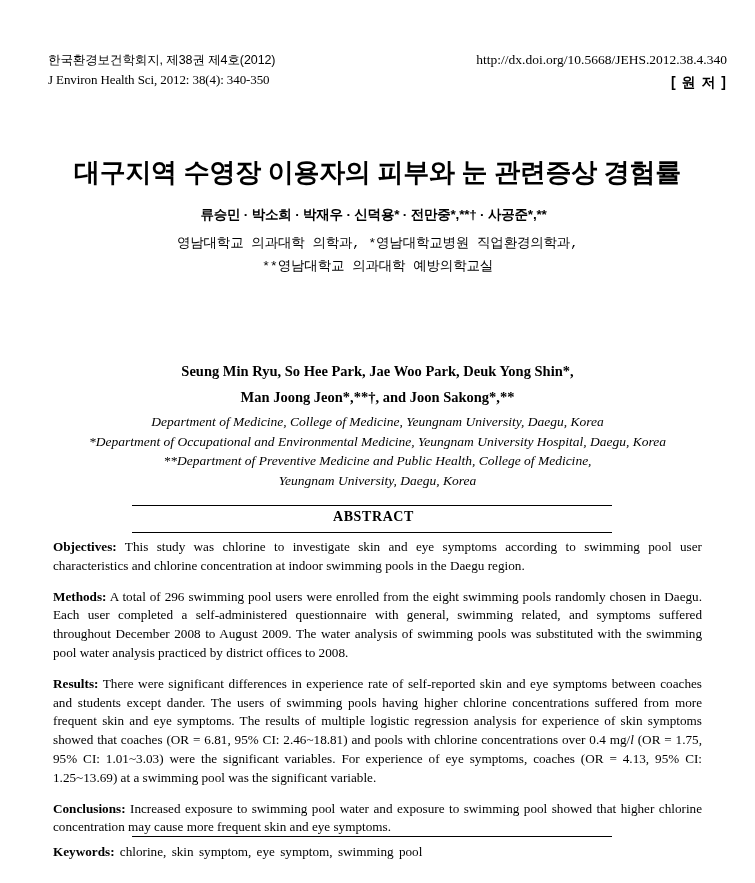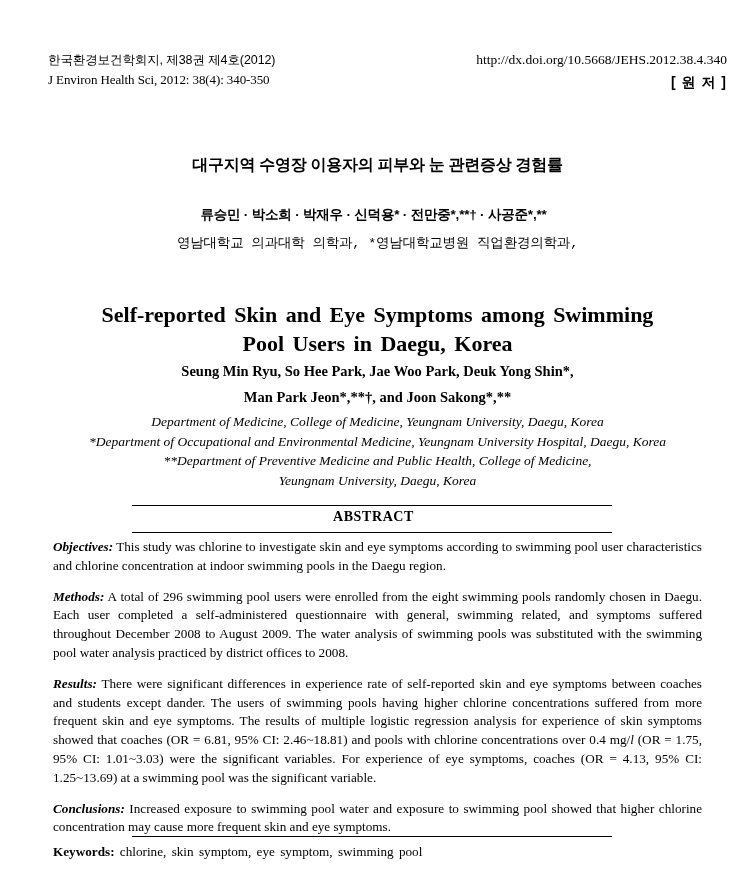--- a/index.html
+++ b/index.html
@@ -68,21 +68,21 @@
 
   
   .kor-title {
     position: absolute;
     left: 0;
     right: 0;
     top: 155px;
     text-align: center;
     font-family: "Liberation Sans", "DejaVu Sans", sans-serif;
     font-weight: bold;
-    font-size: 16px;
+    font-size: 26px;
     letter-spacing: -0.3px;
   }
   .kor-authors {
     position: absolute;
     left: 0;
     right: 8px;
     top: 206px;
     text-align: center;
     font-family: "Liberation Sans", "DejaVu Sans", sans-serif;
     font-weight: bold;
@@ -165,21 +165,20 @@
   .abs-para {
     font-size: 13.2px;
     line-height: 18.8px;
     text-align: justify;
     text-justify: inter-word;
     margin: 0 0 12px 0;
   }
   .abs-para:last-child { margin-bottom: 8px; }
   .abs-label {
     font-weight: bold;
-    font-style: italic;
   }
   .abs-para i { font-style: italic; }
 
   .keywords {
     position: absolute;
     left: 53px;
     right: 53px;
     top: 843px;
     font-size: 13.2px;
     line-height: 18.8px;
@@ -200,29 +199,26 @@
     <div class="masthead-right">
       <span class="doi">http://dx.doi.org/10.5668/JEHS.2012.38.4.340</span>
       <span class="artype">[ 원 저 ]</span>
     </div>
   </div>
 
   <div class="kor-title">대구지역 수영장 이용자의 피부와 눈 관련증상 경험률</div>
   <div class="kor-authors">류승민 · 박소희 · 박재우 · 신덕용* · 전만중*,**† · 사공준*,**</div>
   <div class="kor-affils">
     <div>영남대학교 의과대학 의학과, *영남대학교병원 직업환경의학과,</div>
-  </div>
-
-  <div class="eng-title">
-    <div>Self-reported Skin and Eye Symptoms among Swimming</div>
-    <div>Pool Users in Daegu, Korea</div>
-  </div>
+    <div>**영남대학교 의과대학 예방의학교실</div>
+  </div>
+
   <div class="eng-authors">
     <div>Seung Min Ryu, So Hee Park, Jae Woo Park, Deuk Yong Shin*,</div>
-    <div>Man Park Jeon*,**†, and Joon Sakong*,**</div>
+    <div>Man Joong Jeon*,**†, and Joon Sakong*,**</div>
   </div>
   <div class="eng-affils">
     <div>Department of Medicine, College of Medicine, Yeungnam University, Daegu, Korea</div>
     <div>*Department of Occupational and Environmental Medicine, Yeungnam University Hospital, Daegu, Korea</div>
     <div>**Department of Preventive Medicine and Public Health, College of Medicine,</div>
     <div>Yeungnam University, Daegu, Korea</div>
   </div>
 
   <div class="rule rule-top"></div>
   <div class="abstract-head">ABSTRACT</div>

